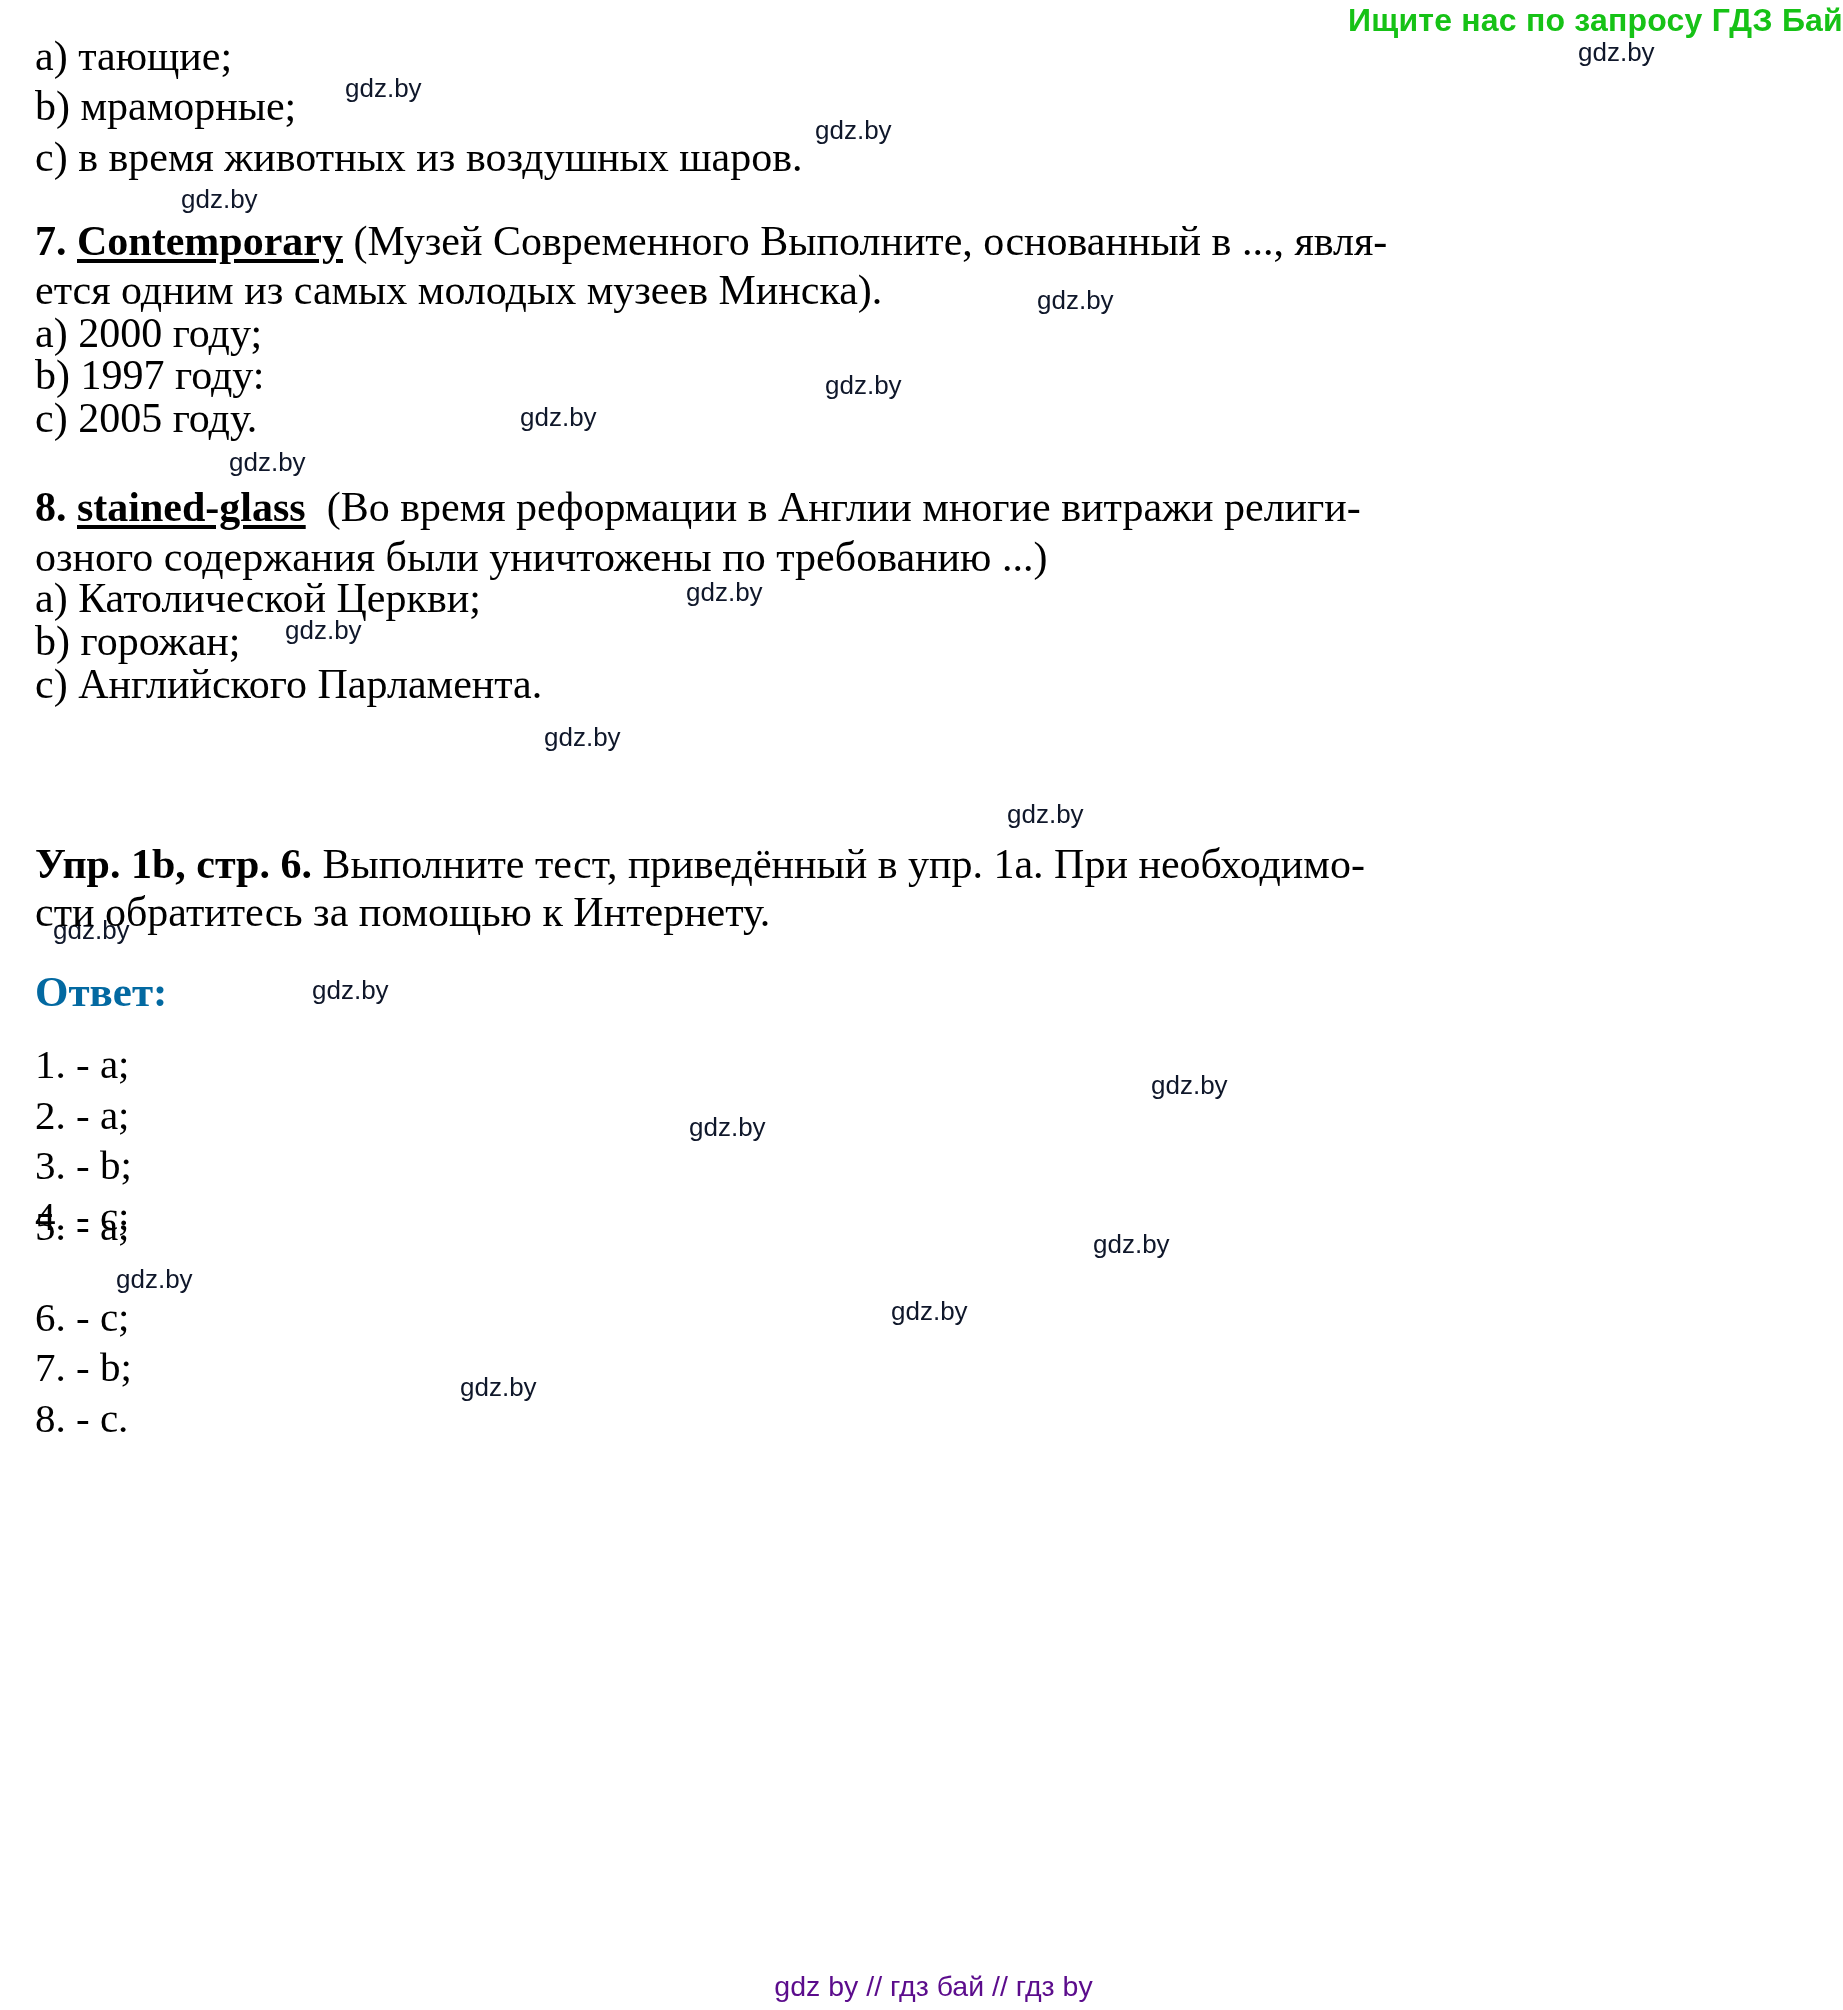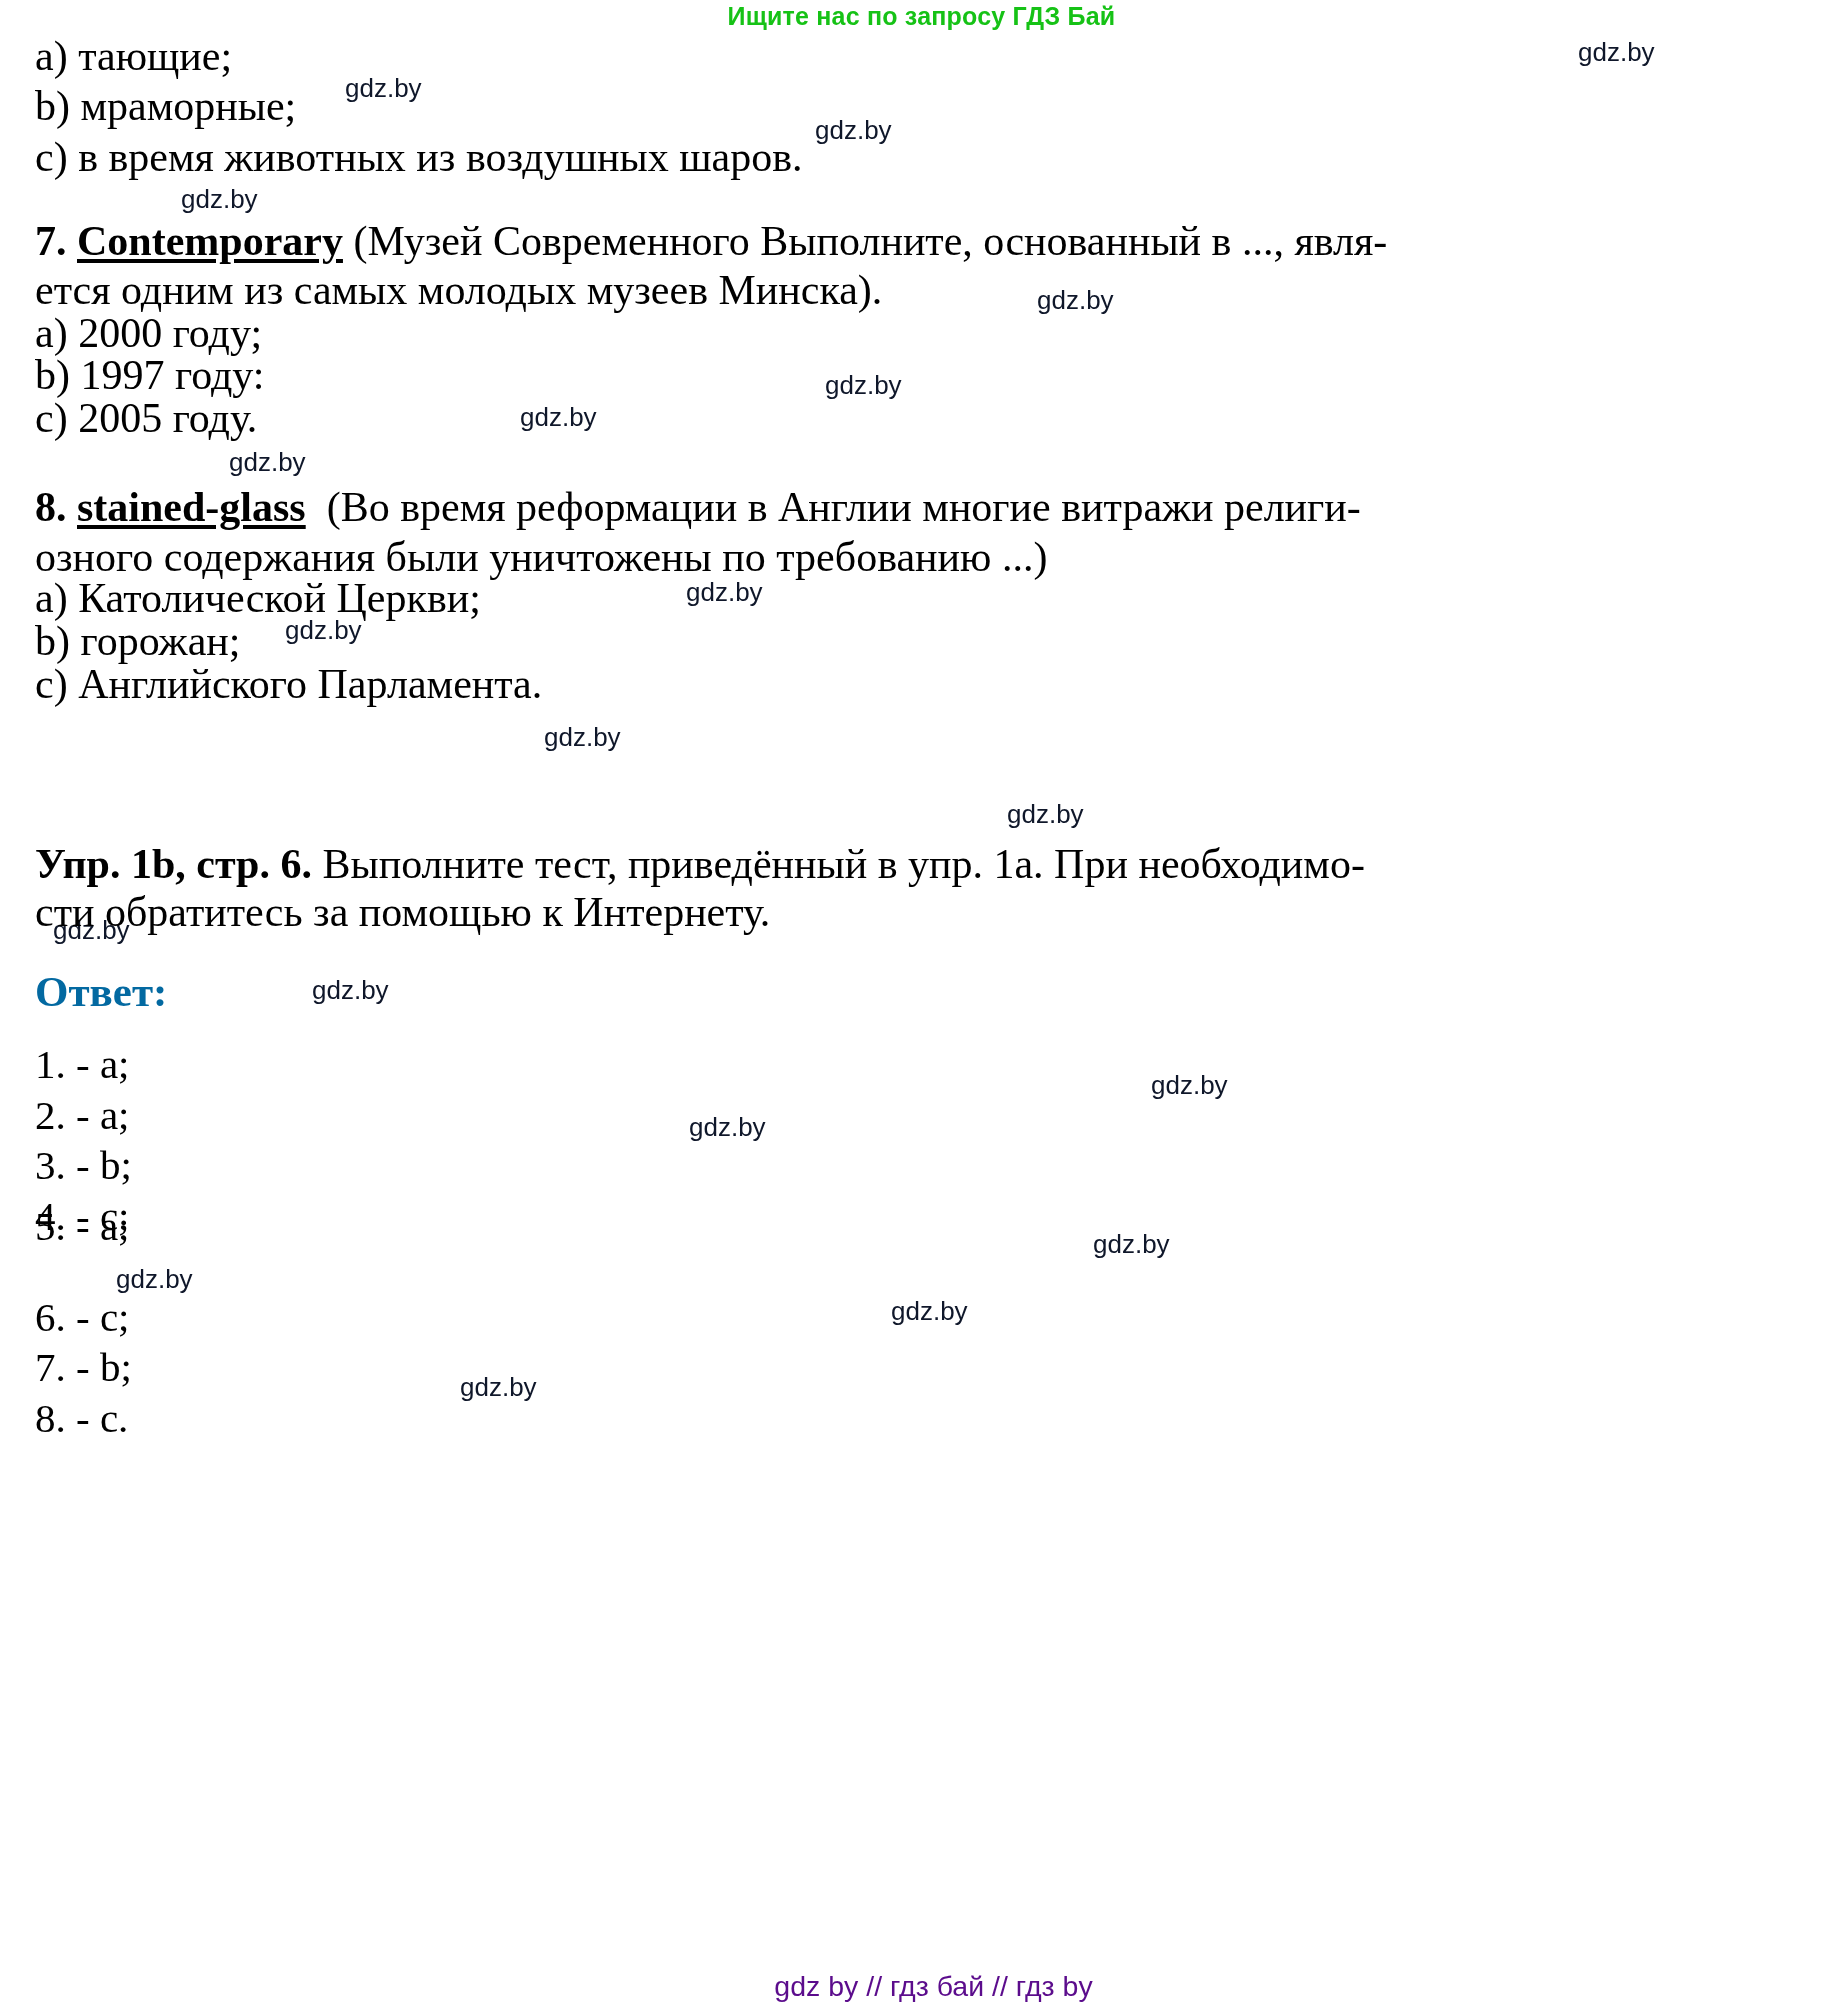--- a/index.html
+++ b/index.html
@@ -16,24 +16,24 @@
     overflow: hidden;
     font-family: "Liberation Serif", "DejaVu Serif", serif;
   }
 
   
   .site-banner {
     position: absolute;
     top: 1.8px;
     left: 0;
     width: 100%;
-    text-align: center;
+    text-align: right;
     font-family: "Liberation Sans", "DejaVu Sans", sans-serif;
     font-weight: bold;
-    font-size: 25px;
+    font-size: 32px;
     color: #16c216;
     letter-spacing: 0.2px;
     white-space: nowrap;
   }
 
   
   .wm {
     position: absolute;
     font-family: "Liberation Sans", "DejaVu Sans", sans-serif;
     font-size: 26px;

